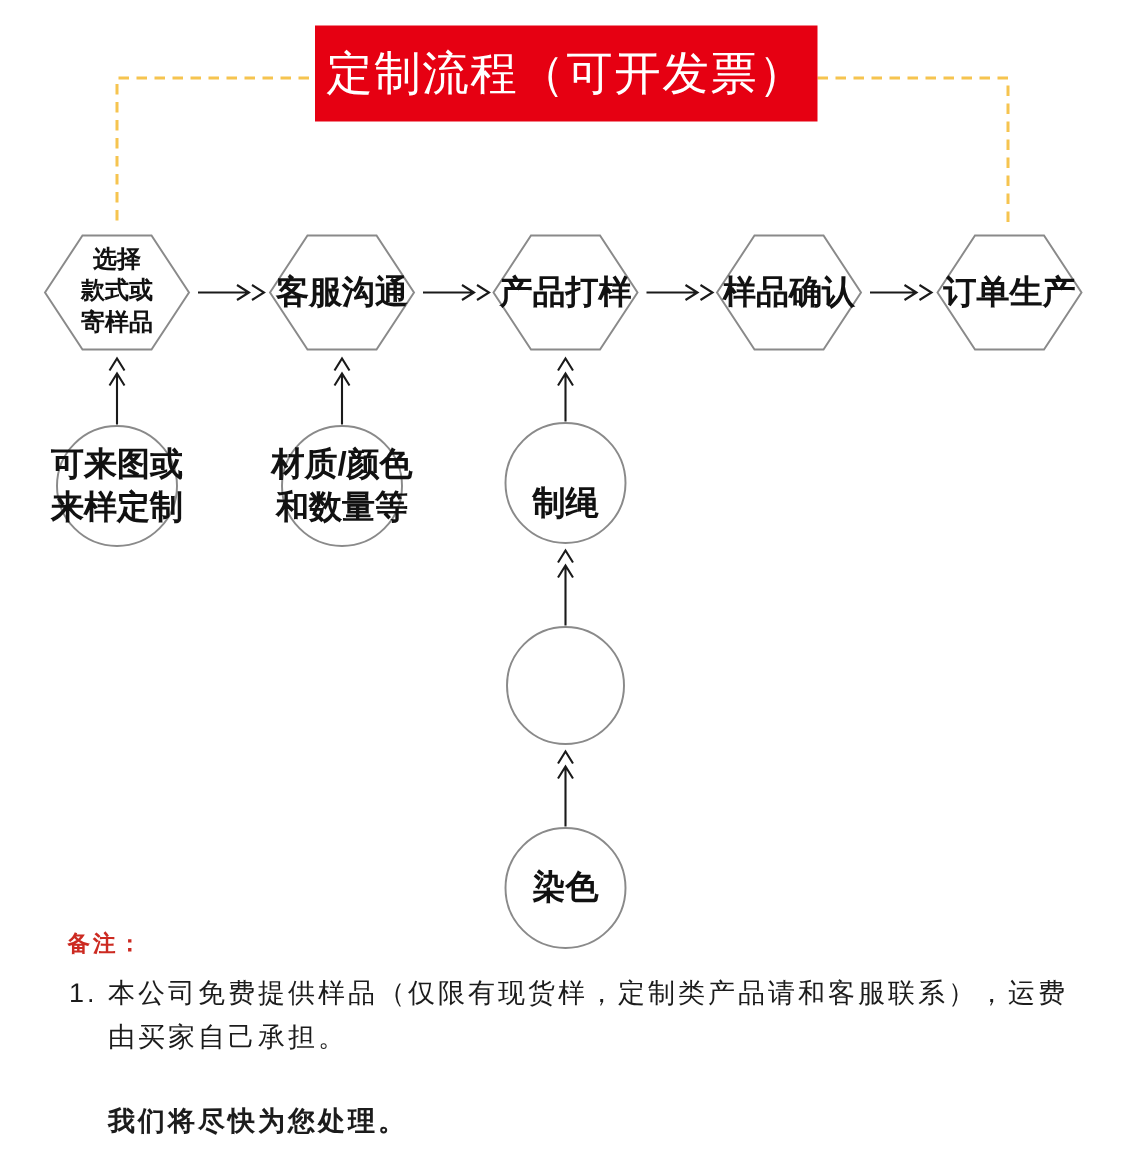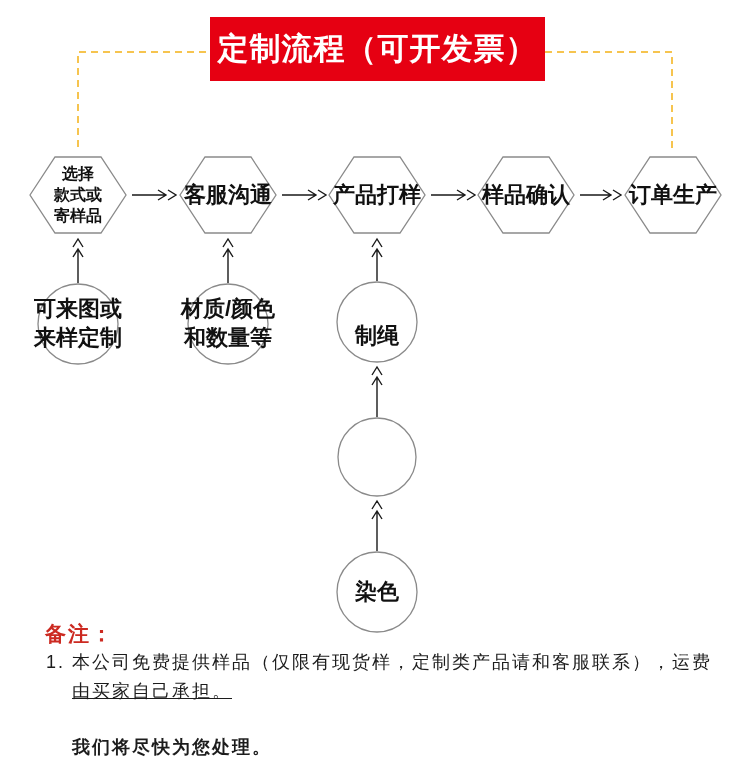--- a/index.html
+++ b/index.html
@@ -25,56 +25,56 @@
     width: 335px; height: 64px;
     background: #e60012;
     display: flex;
     align-items: center;
     justify-content: center;
     z-index: 2;
   }
   .banner-title {
     color: #ffffff;
     font-size: 31px;
-    font-weight: bold;
+    font-weight: normal;
     letter-spacing: 1px;
     white-space: nowrap;
   }
   .shape-label {
     position: absolute;
     width: 110px;
     transform: translate(-50%, -50%);
     text-align: center;
     font-size: 22px;
     font-weight: bold;
     line-height: 1.3;
     color: #111111;
     white-space: pre-line;
     z-index: 3;
   }
   .remarks-heading {
     position: absolute;
     left: 45px; top: 620px;
     color: #cc2a21;
-    font-size: 21px;
+    font-size: 15px;
     font-weight: bold;
     letter-spacing: 2px;
     z-index: 3;
   }
   .note-line {
     position: absolute;
     font-size: 18px;
     color: #1c1c1c;
     letter-spacing: 2px;
     white-space: nowrap;
     z-index: 3;
     text-align: right;
   }
   .n1l1 { left: 46px; top: 650px; }
-  .n1l2 { left: 72px; top: 679px; text-decoration: underline; }
+  .n1l2 { left: 72px; top: 679px; }
   .n2l1 { left: 46px; top: 707px; }
   .n2l2 { left: 72px; top: 735px; font-weight: bold; }
 </style>
 </head>
 <body>
 
 <div class="page">
 
   <svg class="flow-svg" width="750" height="768" viewBox="0 0 750 768">
 

